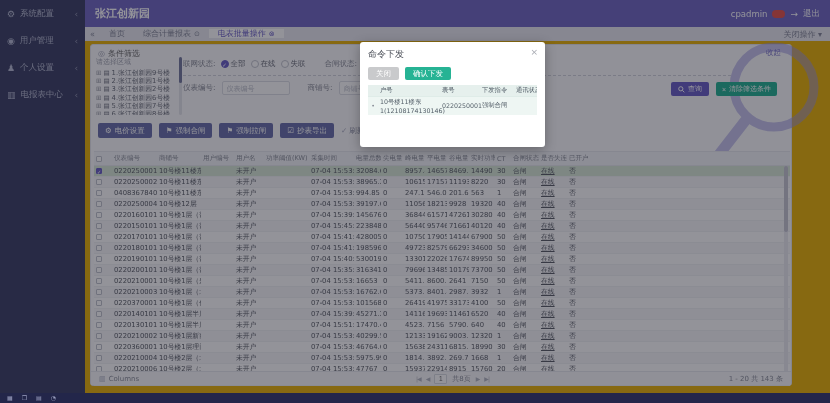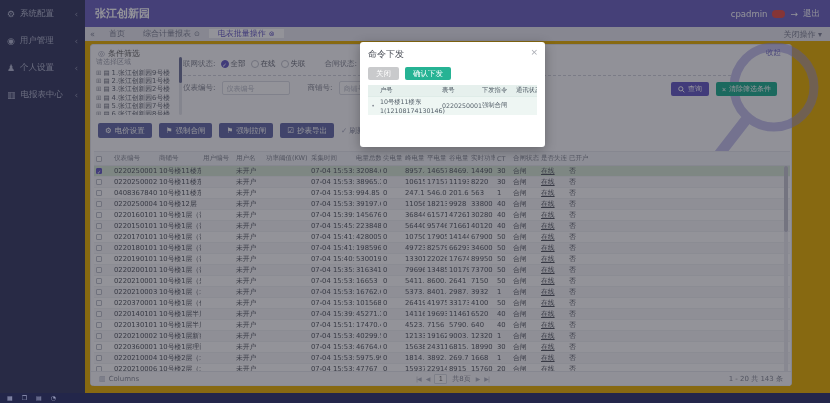--- a/index.html
+++ b/index.html
@@ -372,21 +372,21 @@
               <td>10号楼12层（总</td>
               <td></td>
               <td>未开户</td>
               <td></td>
               <td>07-04 15:53:06</td>
               <td>39197.6</td>
               <td>0</td>
               <td>11056.4</td>
               <td>18213.2</td>
               <td>9928</td>
-              <td>33800</td>
+              <td>19320</td>
               <td>40</td>
               <td class="teal">合闸</td>
               <td class="link">在线</td>
               <td class="muted">否</td>
               <td></td>
             </tr>
             <tr class="r-odd">
               <td><span class="cb"></span></td>
               <td>0220160101</td>
               <td>10号楼1层（部</td>

